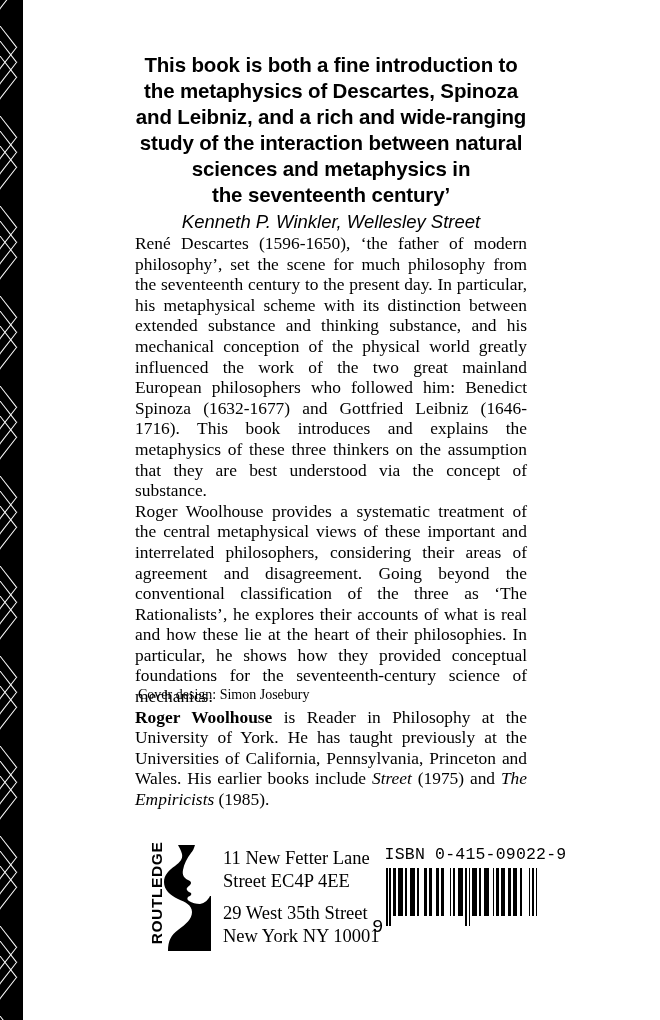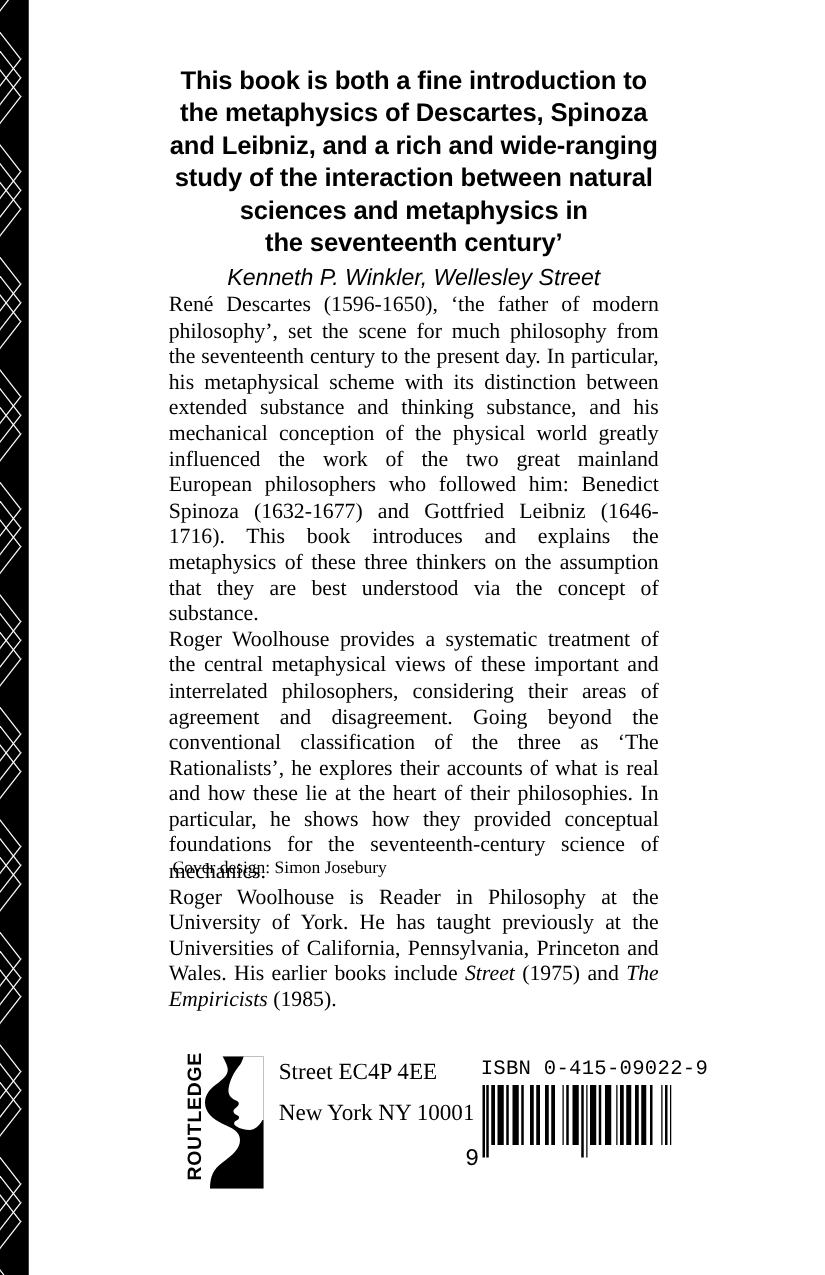--- a/index.html
+++ b/index.html
@@ -79,21 +79,21 @@
     width: 392px;
   }
   #body-copy p {
     margin: 0;
     text-align: justify;
     font-size: 17.4px;
     line-height: 20.6px;
     hyphens: manual;
   }
   #body-copy p + p { margin-top: 0px; }
-  #body-copy b { font-weight: normal; }
+  #body-copy b { font-weight: bold; }
   #body-copy i { font-style: italic; }
 
   
   #cover-design {
     position: absolute;
     left: 3px;
     top: 686px;
     font-size: 14px;
     line-height: 18px;
   }
@@ -342,22 +342,24 @@
           C 44 58 47 55 49 51
           L 50 51
           L 50 0
           L 34 0
           C 33 3 32 6 30 8
           Z"></path>
       </svg>
     </div>
 
     <div id="address">
+      <div class="line">11 New Fetter Lane</div>
       <div class="line">Street EC4P 4EE</div>
       <div class="gap"></div>
+      <div class="line">29 West 35th Street</div>
       <div class="line">New York NY 10001</div>
     </div>
 
     <div id="isbn-block">
       <div id="isbn-text">ISBN 0-415-09022-9</div>
       <div id="barcode-wrap">
         <div id="barcode-bars">
             <div class="bar guard" style="width: 1.72px;"></div>
             <div class="sp" style="width: 1.72px;"></div>
             <div class="bar guard" style="width: 1.72px;"></div>

